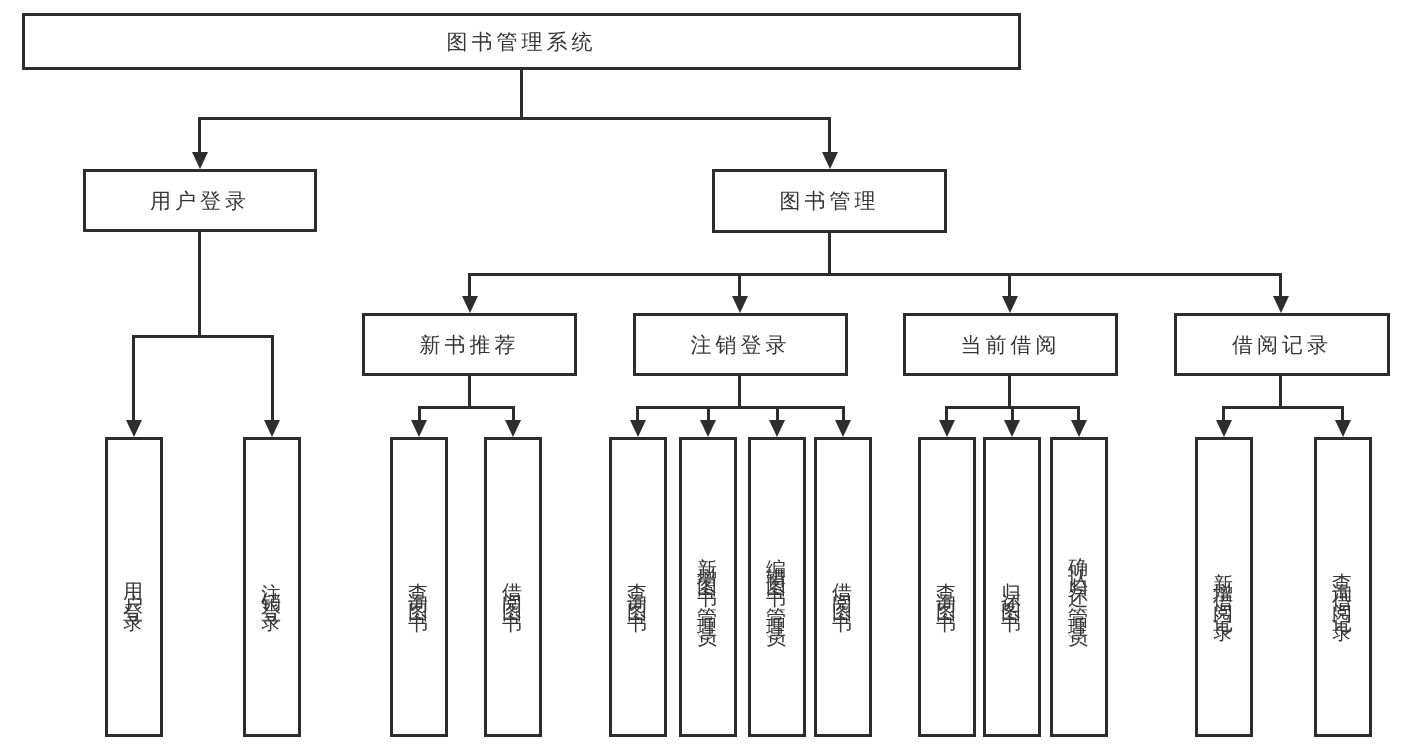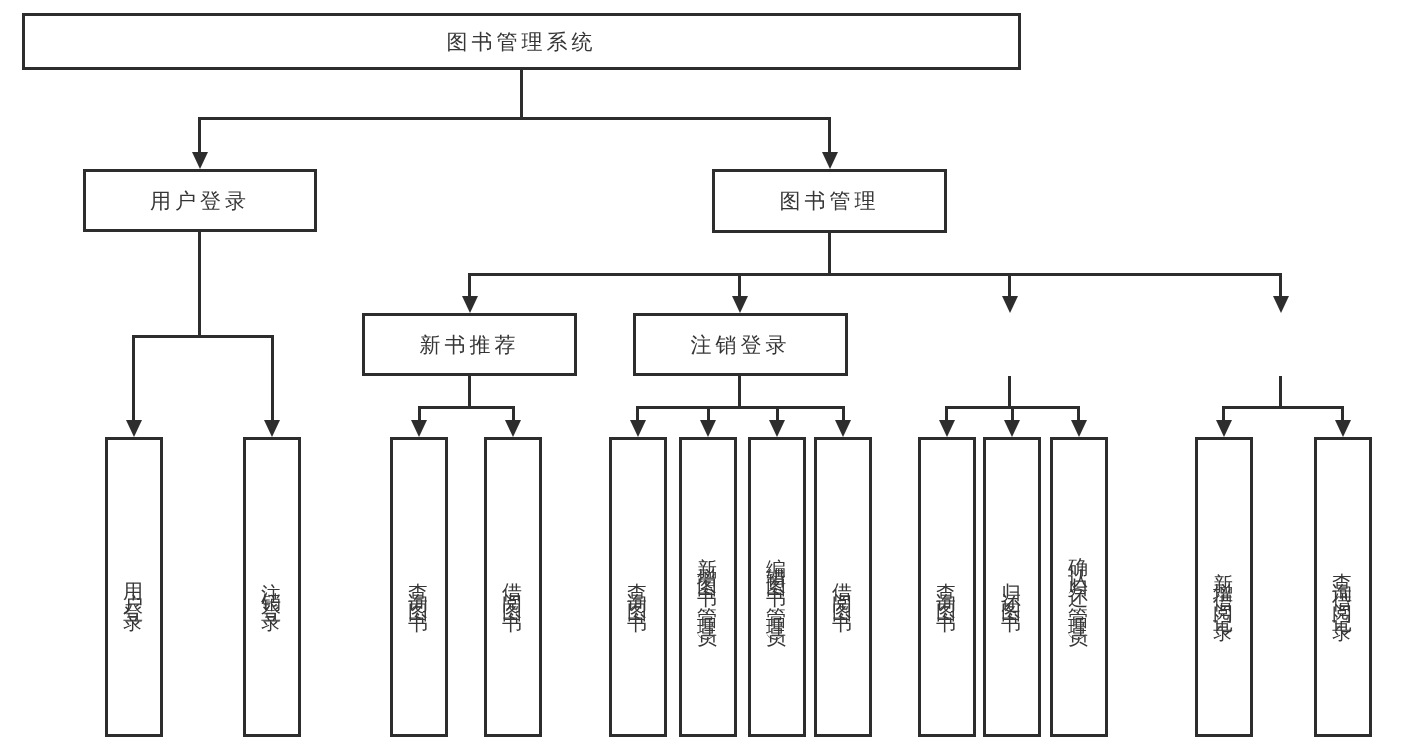--- a/index.html
+++ b/index.html
@@ -61,20 +61,22 @@
 
 <div class="stage">
 
   <div class="node" style="left:22px;top:13px;width:999px;height:57px;">图书管理系统</div>
 
   <div class="node" style="left:83px;top:169px;width:234px;height:63px;">用户登录</div>
   <div class="node" style="left:362px;top:313px;width:215px;height:63px;">新书推荐</div>
 
   <div class="node" style="left:712px;top:169px;width:235px;height:64px;">图书管理</div>
   <div class="node" style="left:633px;top:313px;width:215px;height:63px;">注销登录</div>
+  <div class="node" style="left:903px;top:313px;width:215px;height:63px;">当前借阅</div>
+  <div class="node" style="left:1174px;top:313px;width:216px;height:63px;">借阅记录</div>
 
   <div class="node node--leaf" style="left:105px;top:437px;width:58px;height:300px;">用户登录</div>
   <div class="node node--leaf" style="left:243px;top:437px;width:58px;height:300px;">注销登录</div>
 
   <div class="node node--leaf" style="left:390px;top:437px;width:58px;height:300px;">查询图书</div>
   <div class="node node--leaf" style="left:484px;top:437px;width:58px;height:300px;">借阅图书</div>
 
   <div class="node node--leaf" style="left:609px;top:437px;width:58px;height:300px;">查询图书</div>
   <div class="node node--leaf" style="left:679px;top:437px;width:58px;height:300px;">新增图书（管理员）</div>
   <div class="node node--leaf" style="left:748px;top:437px;width:58px;height:300px;">编辑图书（管理员）</div>

